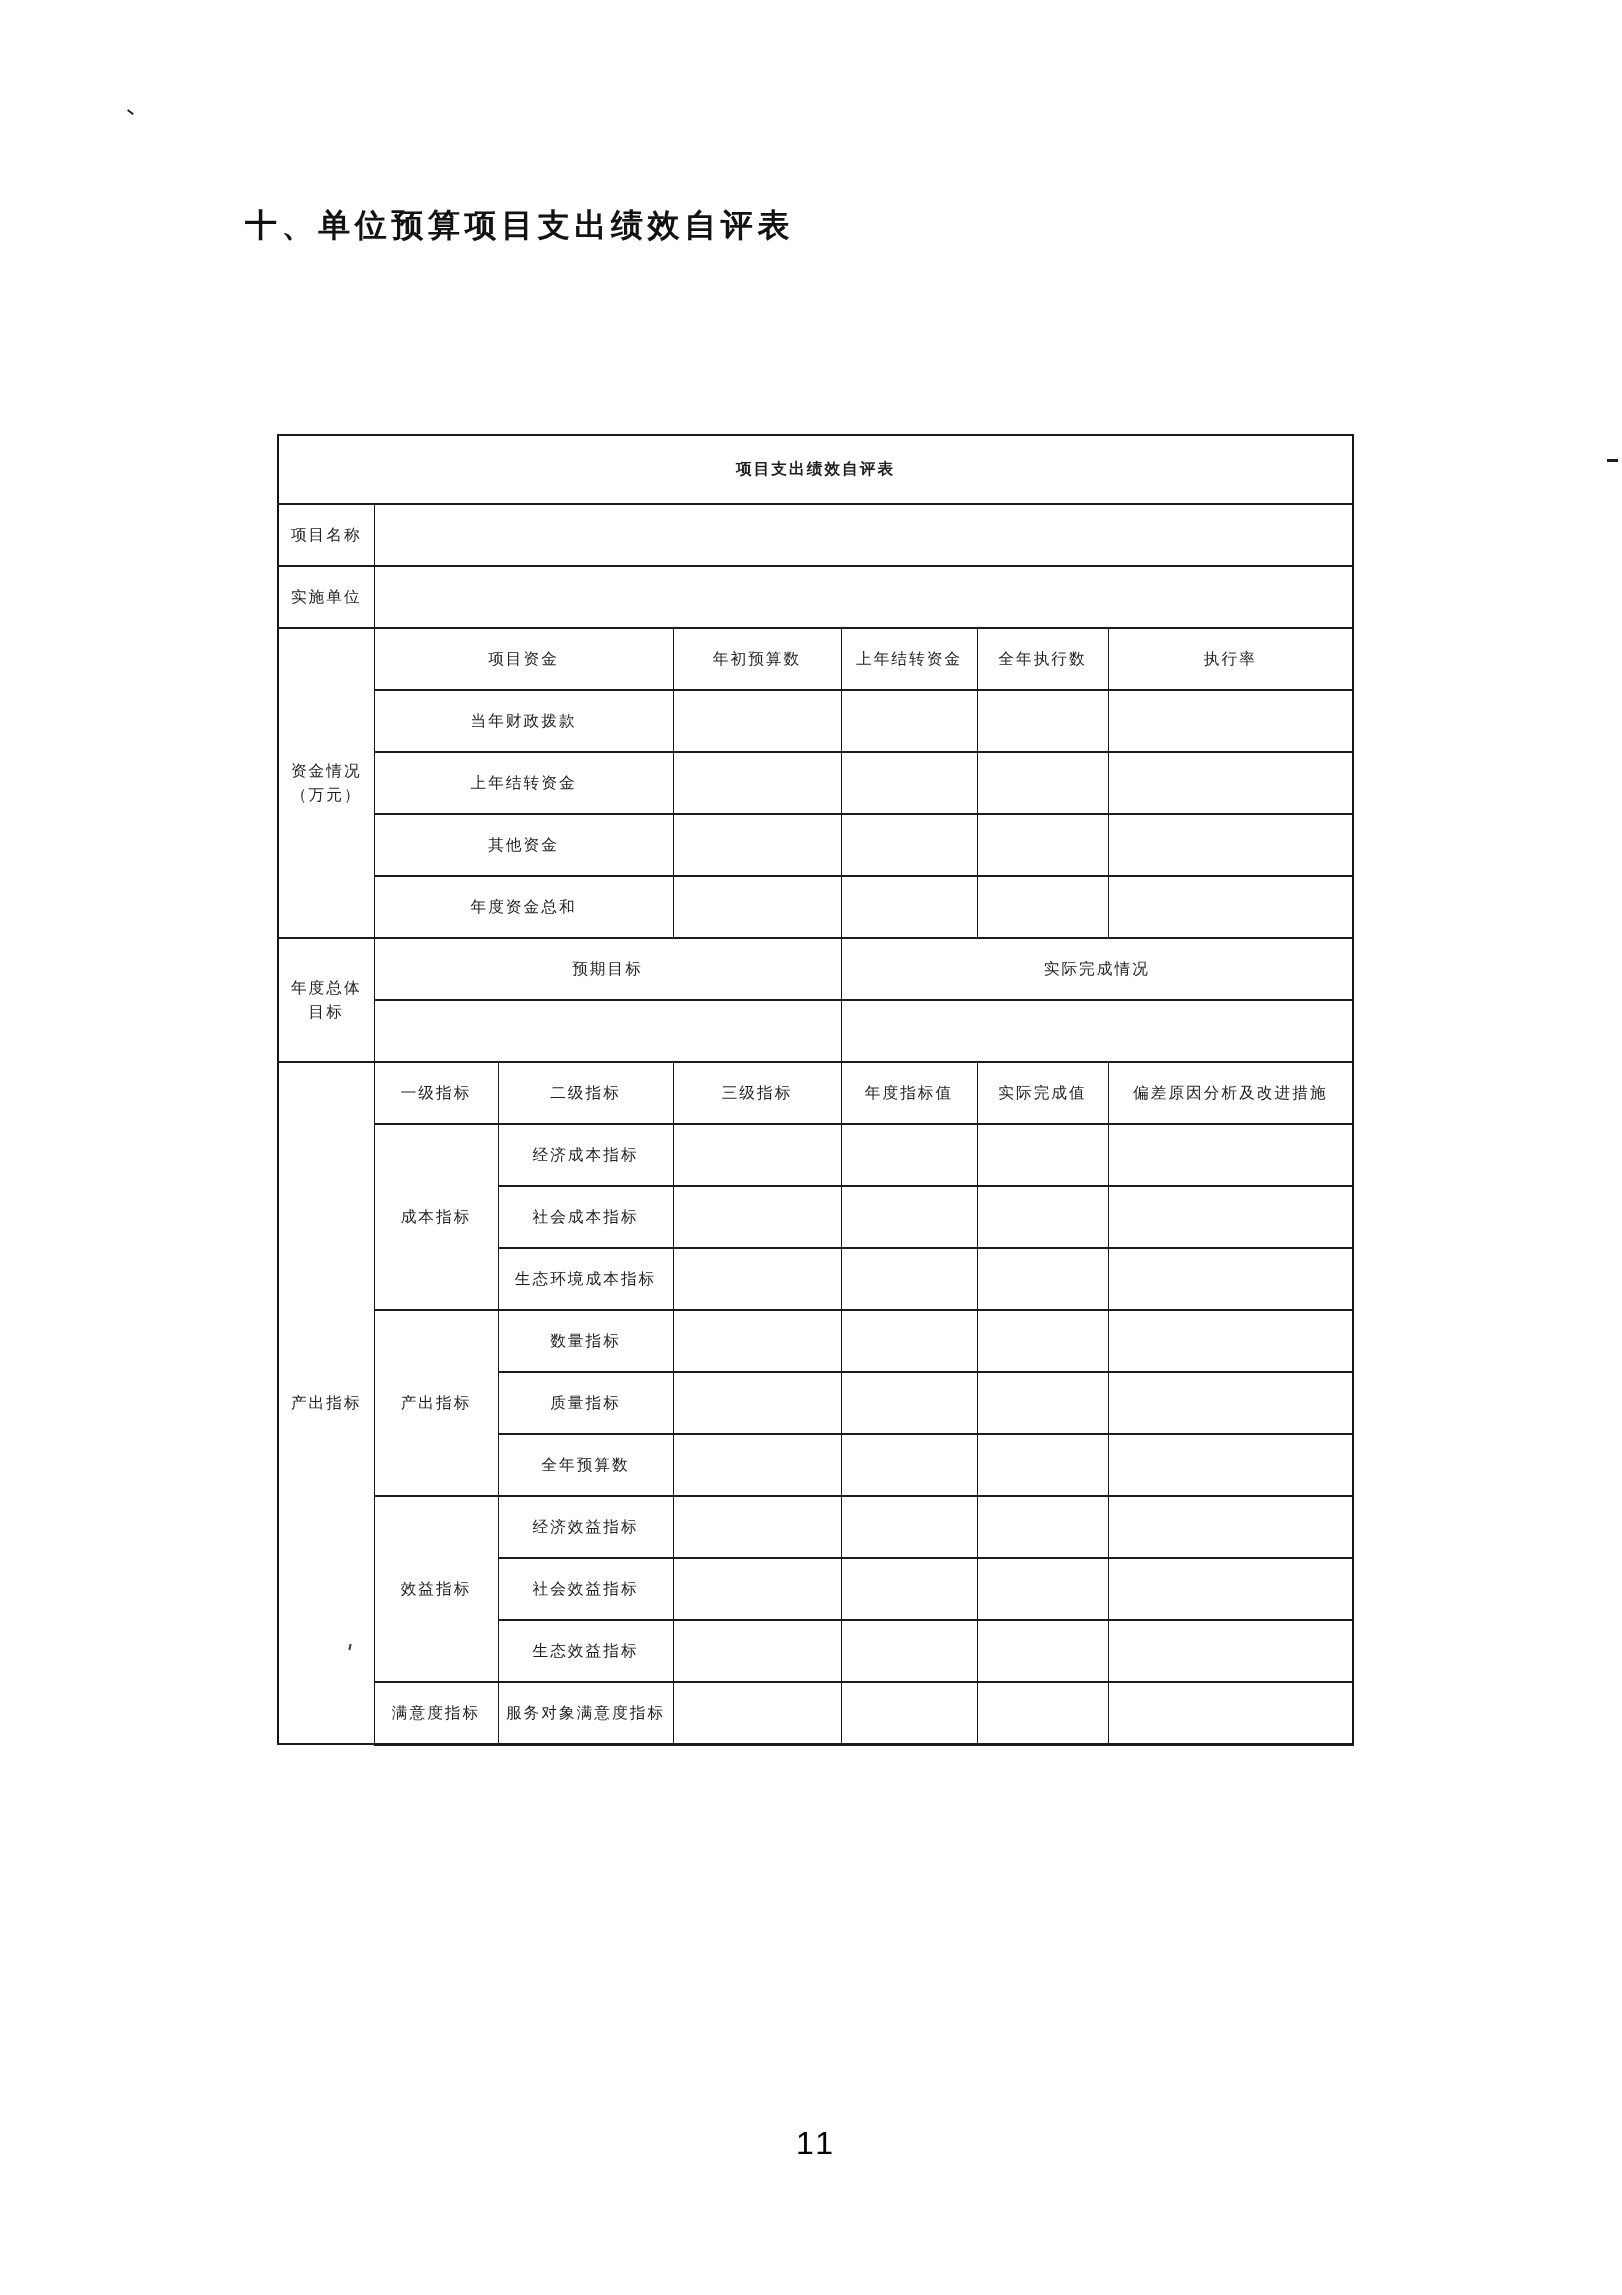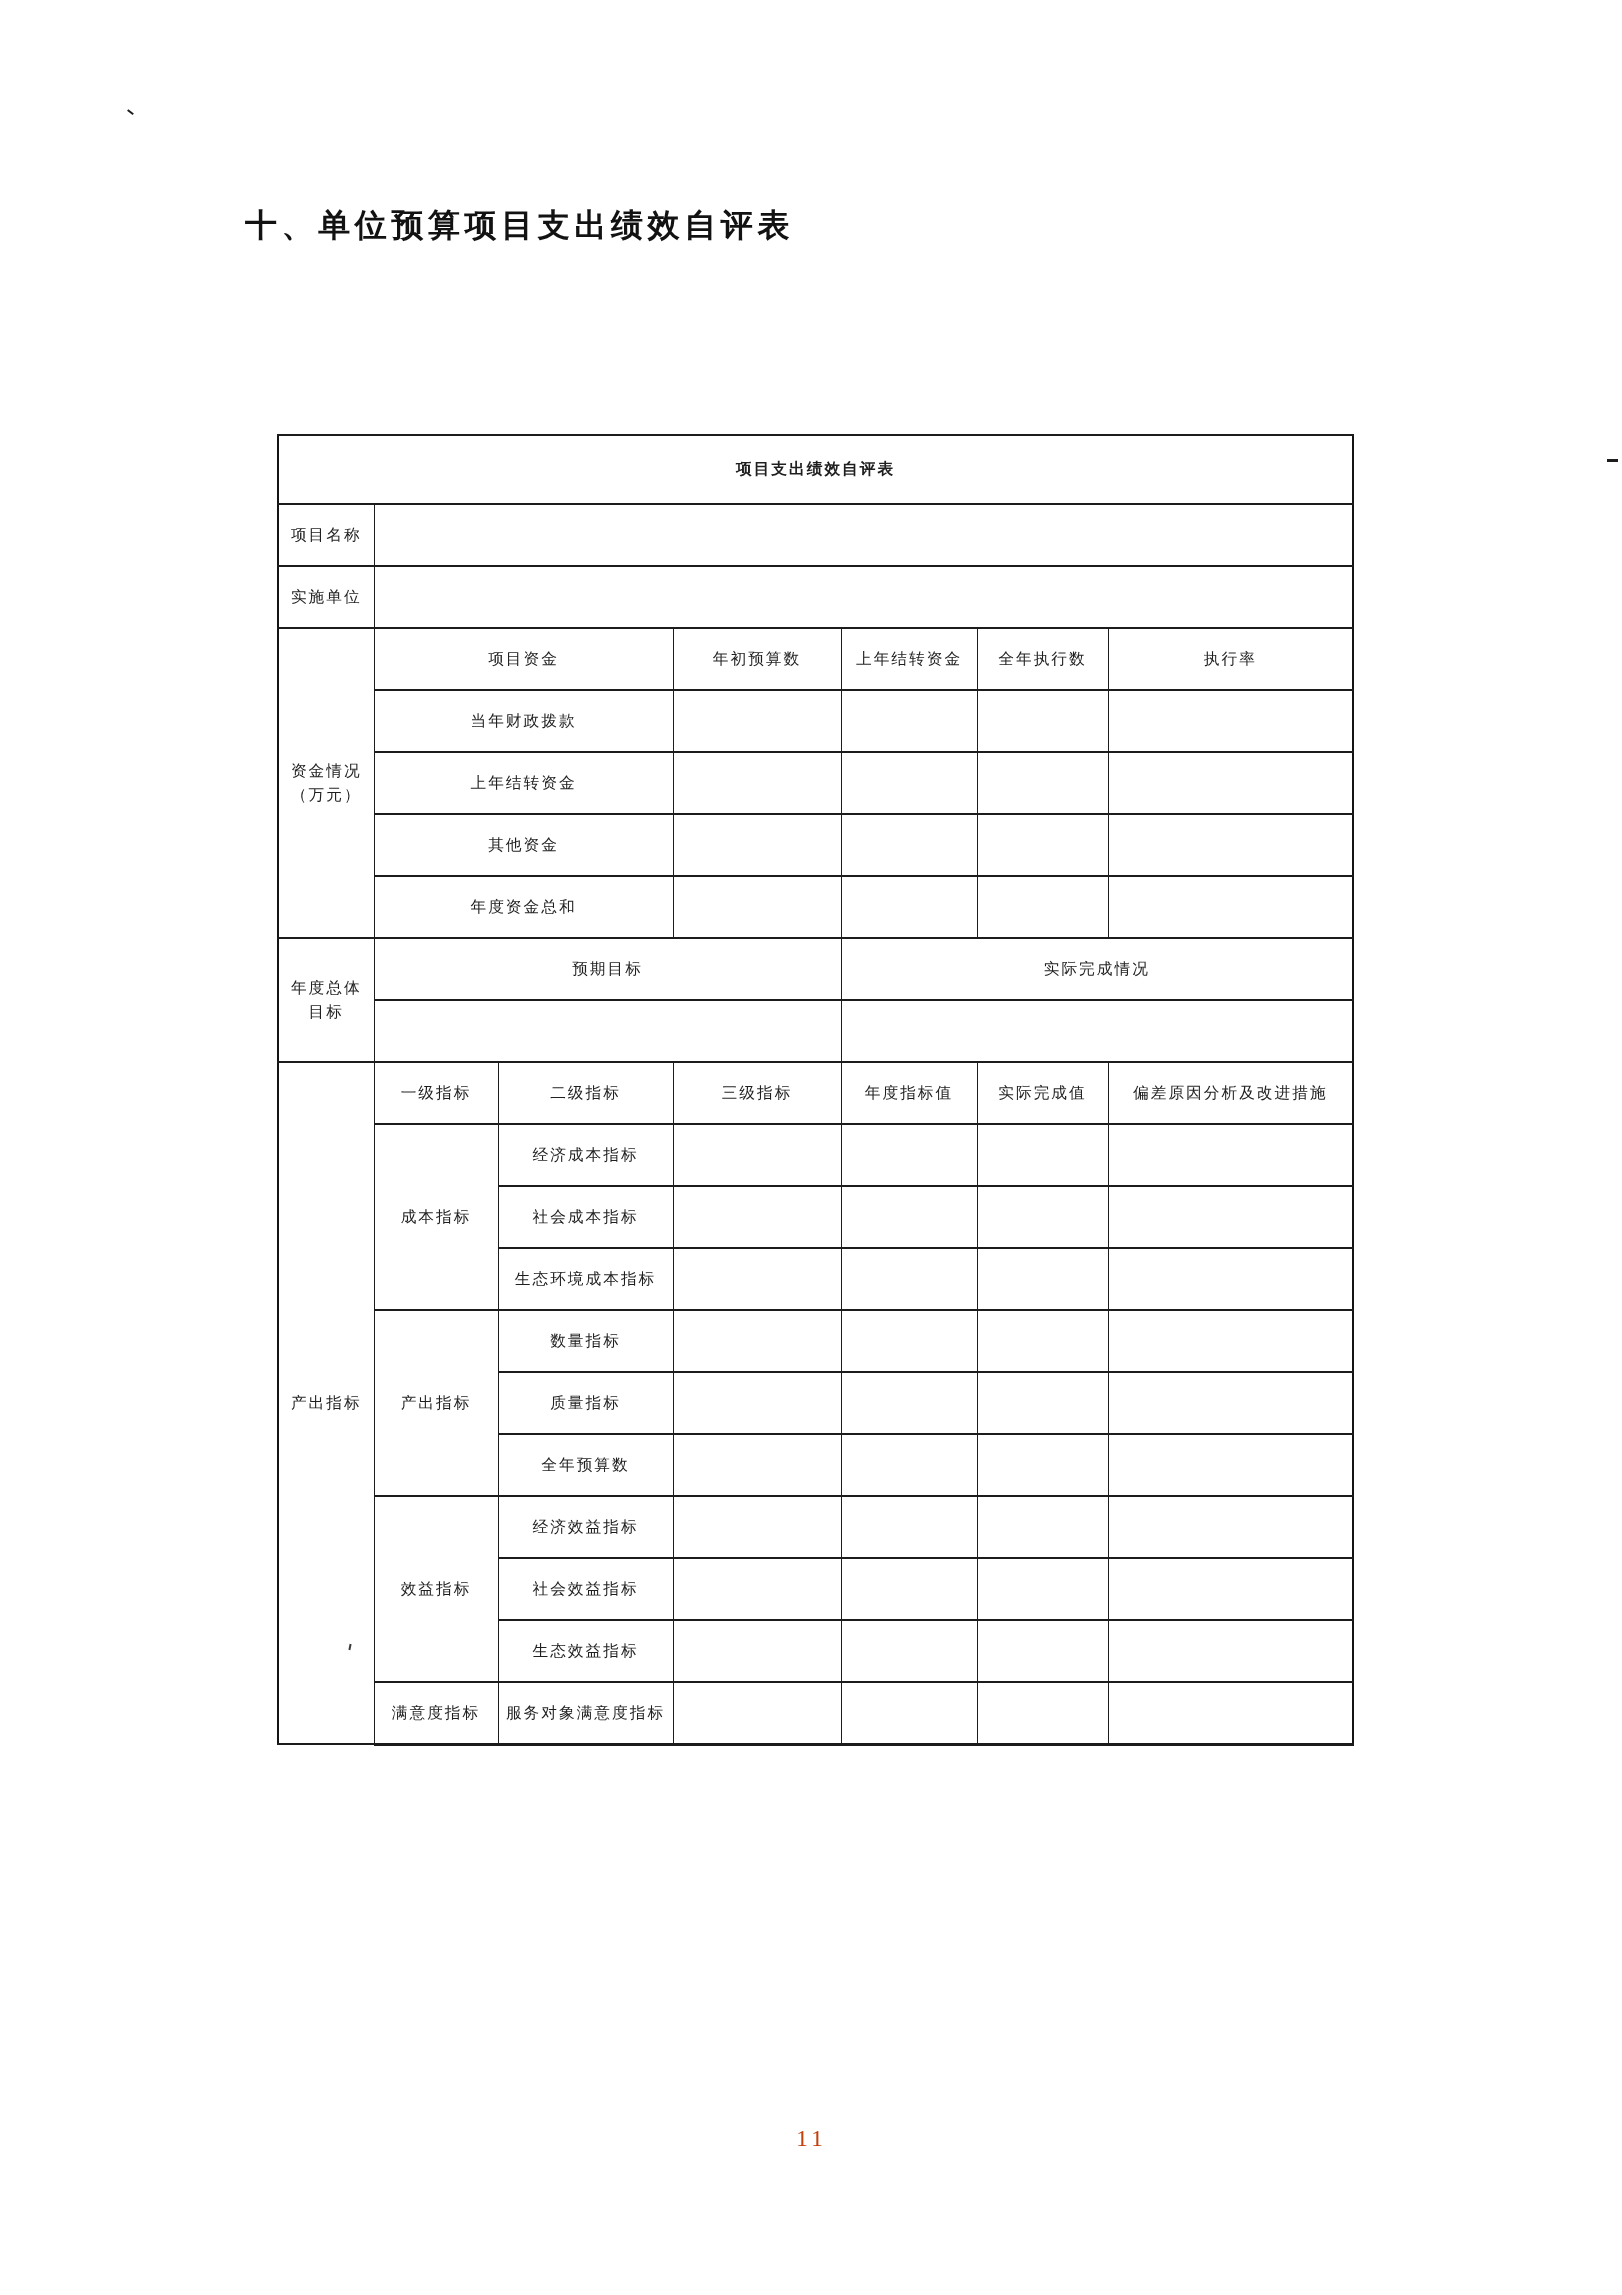--- a/index.html
+++ b/index.html
@@ -66,24 +66,24 @@
     color: #111;
   }
   td.sec-label { letter-spacing: 1.3px; font-family: Liberation Serif, serif; }
   td.tight { letter-spacing: 0.7px; padding: 1.3px 2.6px; }
 
   
   .page-number {
     position: absolute;
     left: 796px;
     top: 2125px;
-    font-family: Liberation Serif, serif;
-    font-size: 24px;
+    font-family: Liberation Sans, sans-serif;
+    font-size: 32px;
     letter-spacing: 3.9px;
-    color: #c2410c;
+    color: #000000;
   }
 
   
   .artifact { position: absolute; background: #1d1d1d; }
   .artifact-speck-tl {
     left: 127px; top: 111px;
     width: 6.5px; height: 2px;
     transform: rotate(38deg);
   }
   .artifact-dash-right {

